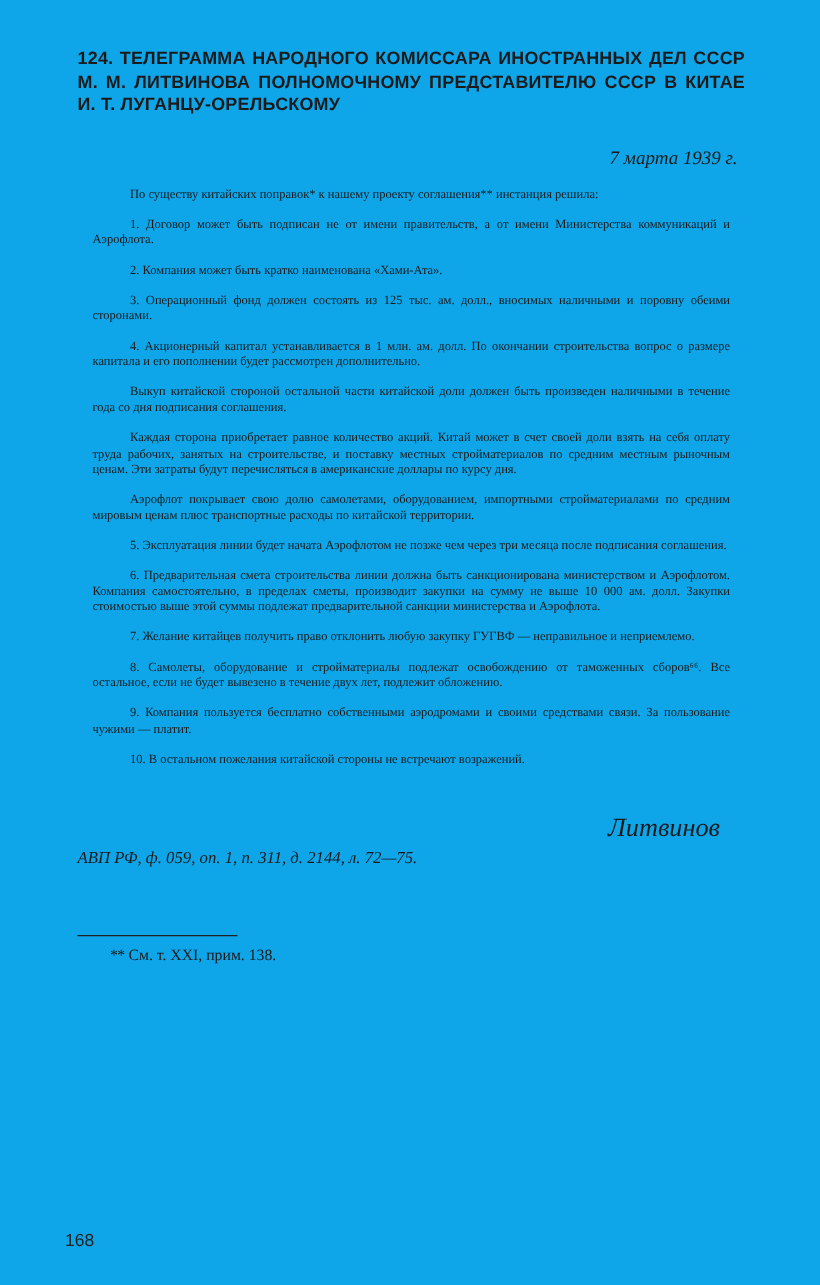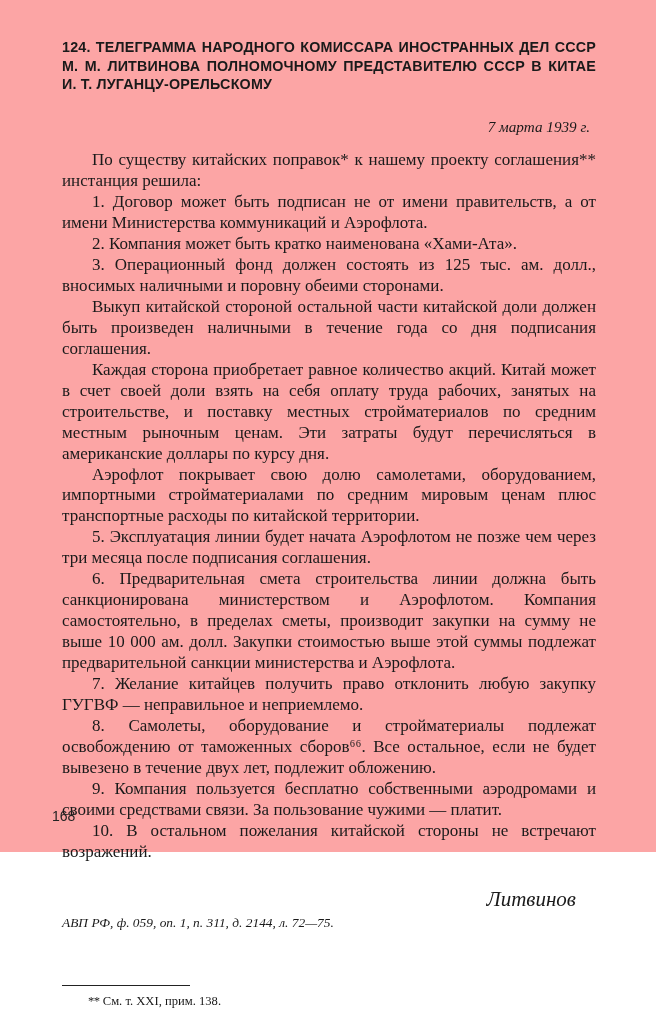--- a/index.html
+++ b/index.html
@@ -12,22 +12,22 @@
     height: 1028px;
     font-family: "Liberation Serif", "DejaVu Serif", serif;
     color: #1a1a1a;
     position: relative;
     overflow: hidden;
   }
   .page {
     position: absolute;
     left: 0; top: 0;
     width: 656px;
-    height: 852px;
-    background: #fca5a5;
+    height: 1028px;
+    background: #0ea5e9;
   }
   .content {
     position: absolute;
     left: 62px;
     top: 38px;
     width: 534px;
   }
   .doc-title {
     font-family: "Liberation Sans", "DejaVu Sans", sans-serif;
     font-weight: bold;
@@ -40,22 +40,22 @@
   }
 
   .doc-date {
     text-align: right;
     font-style: italic;
     font-size: 15.2px;
     margin: 0 6px 14px 0;
   }
 
   p.para {
-    margin: 0;
-    font-size: 17px;
+    margin: 12px;
+    font-size: 10px;
     line-height: 1.235;
     text-align: justify;
     text-indent: 30px;
     hyphens: manual;
     font-family: Liberation Serif, serif;
   }
   .gap-md { height: 12px; }
 
   .signature {
     text-align: right;
@@ -105,20 +105,21 @@
   <div class="content">
 
     <div class="doc-title">124. ТЕЛЕГРАММА НАРОДНОГО КОМИССАРА ИНОСТРАННЫХ ДЕЛ СССР М. М. ЛИТВИНОВА ПОЛНОМОЧНОМУ ПРЕДСТАВИТЕЛЮ СССР В КИТАЕ И. Т. ЛУГАНЦУ-ОРЕЛЬСКОМУ</div>
 
     <div class="doc-date">7 марта 1939 г.</div>
 
     <p class="para">По существу китайских поправок* к нашему проекту соглашения** инстанция решила:</p>
     <p class="para">1. Договор может быть подписан не от имени правительств, а от имени Министерства коммуникаций и Аэрофлота.</p>
     <p class="para">2. Компания может быть кратко наименована «Хами-Ата».</p>
     <p class="para">3. Операционный фонд должен состоять из 125 тыс. ам. долл., вносимых наличными и поровну обеими сторонами.</p>
+    <p class="para">4. Акционерный капитал устанавливается в 1 млн. ам. долл. По окончании строительства вопрос о размере капитала и его пополнении будет рассмотрен дополнительно.</p>
     <p class="para">Выкуп китайской стороной остальной части китайской доли должен быть произведен наличными в течение года со дня подписания соглашения.</p>
     <p class="para">Каждая сторона приобретает равное количество акций. Китай может в счет своей доли взять на себя оплату труда рабочих, занятых на строительстве, и поставку местных стройматериалов по средним местным рыночным ценам. Эти затраты будут перечисляться в американские доллары по курсу дня.</p>
     <p class="para">Аэрофлот покрывает свою долю самолетами, оборудованием, импортными стройматериалами по средним мировым ценам плюс транспортные расходы по китайской территории.</p>
     <p class="para">5. Эксплуатация линии будет начата Аэрофлотом не позже чем через три месяца после подписания соглашения.</p>
     <p class="para">6. Предварительная смета строительства линии должна быть санкционирована министерством и Аэрофлотом. Компания самостоятельно, в пределах сметы, производит закупки на сумму не выше 10 000 ам. долл. Закупки стоимостью выше этой суммы подлежат предварительной санкции министерства и Аэрофлота.</p>
     <p class="para">7. Желание китайцев получить право отклонить любую закупку ГУГВФ — неправильное и неприемлемо.</p>
     <p class="para">8. Самолеты, оборудование и стройматериалы подлежат освобождению от таможенных сборов⁶⁶. Все остальное, если не будет вывезено в течение двух лет, подлежит обложению.</p>
     <p class="para">9. Компания пользуется бесплатно собственными аэродромами и своими средствами связи. За пользование чужими — платит.</p>
     <p class="para">10. В остальном пожелания китайской стороны не встречают возражений.</p>
     <div class="gap-md"></div>

